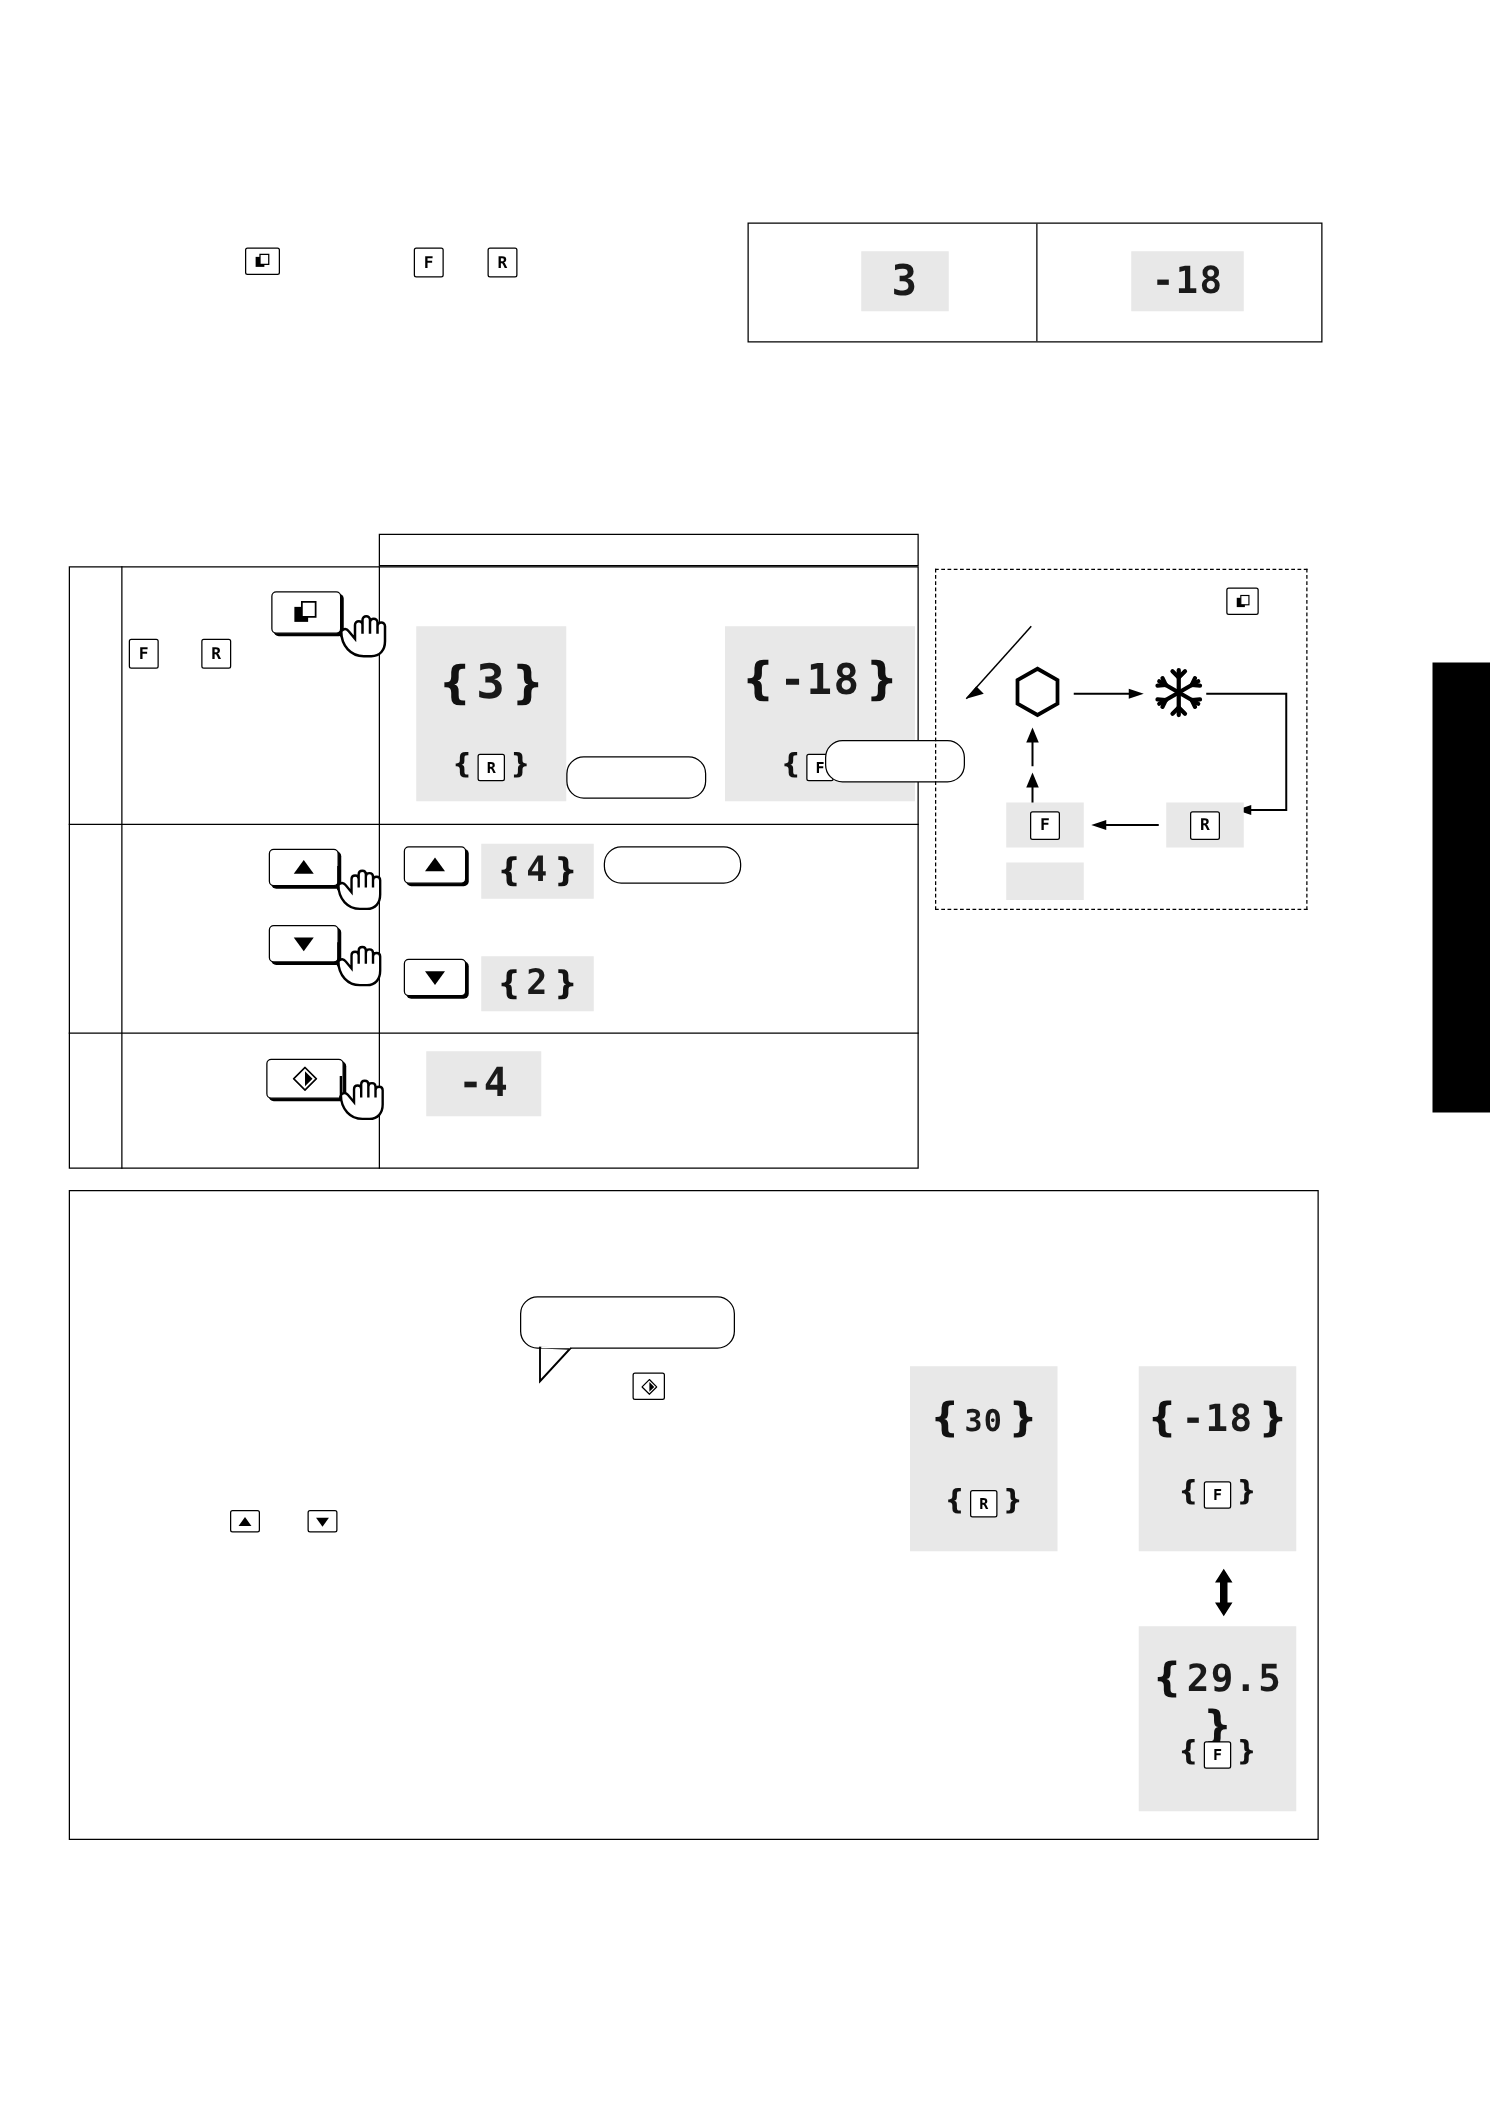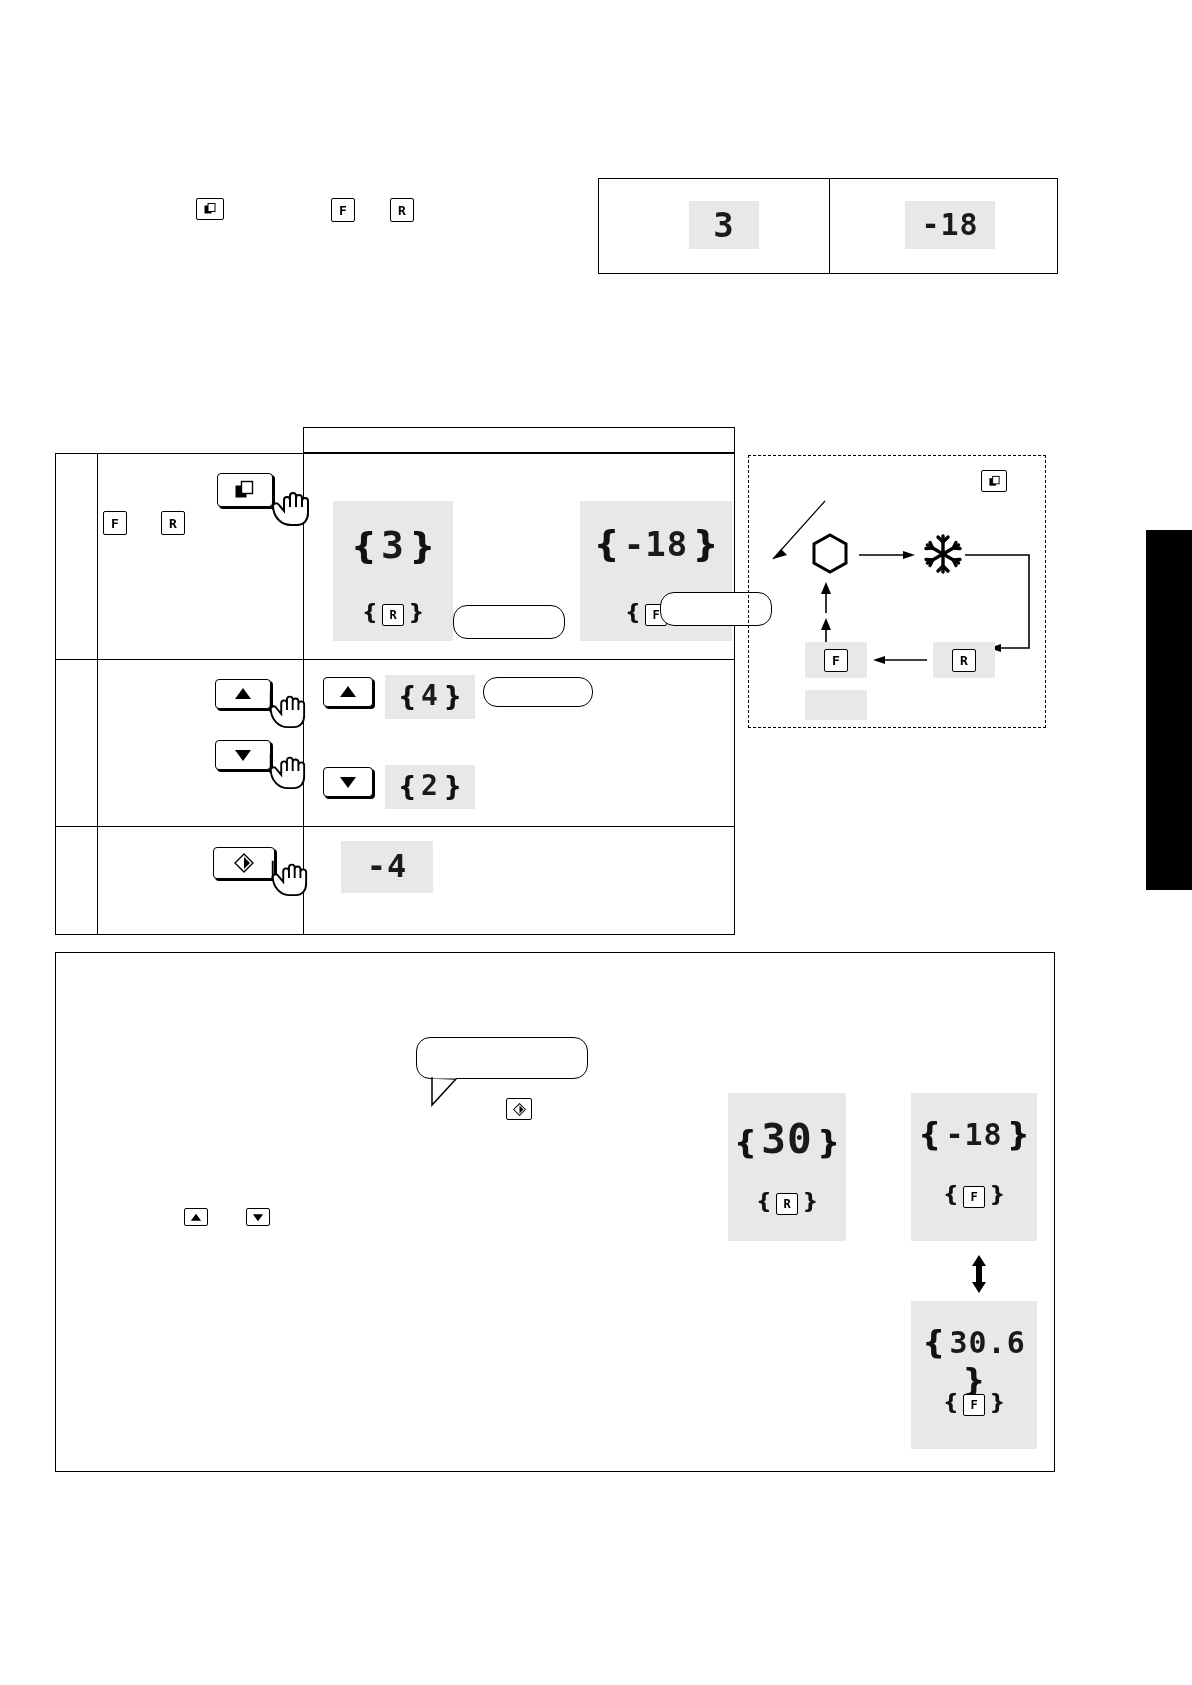--- a/index.html
+++ b/index.html
@@ -385,21 +385,21 @@
     </div>
     <div class="key-box abs" style="left:190px; top:255px; width:24px; height:18px;">
       <svg width="12" height="9" viewBox="0 0 18 14">
         <path d="M9 13 L1 2 L17 2 Z" fill="#000"></path>
       </svg>
     </div>
 
     <div class="lcd-panel" style="left:672px; top:140px; width:118px; height:148px;">
       <div class="abs" style="left:0; top:22px; width:118px; text-align:center;">
         <span class="flashmark" style="font-size:32px;">{</span>
-        <span class="seg" style="font-size:41px;">30</span>
+        <span class="seg" style="font-size:24px;">30</span>
         <span class="flashmark" style="font-size:32px;">}</span>
       </div>
       <div class="abs" style="left:0; top:95px; width:118px; text-align:center;">
         <span class="flashmark" style="font-size:22px;">{</span>
         <span class="key-box" style="display:inline-flex; width:22px; height:22px; font-size:12px; vertical-align:middle;">
           <span>R</span>
         </span>
         <span class="flashmark" style="font-size:22px;">}</span>
       </div>
     </div>
@@ -419,21 +419,21 @@
       </div>
     </div>
 
     <svg class="abs" style="left:912px; top:300px;" width="22" height="42" viewBox="0 0 22 42">
       <path d="M11 2 L4 13 L8 13 L8 29 L4 29 L11 40 L18 29 L14 29 L14 13 L18 13 Z" fill="#000"></path>
     </svg>
 
     <div class="lcd-panel" style="left:855px; top:348px; width:126px; height:148px;">
       <div class="abs" style="left:0; top:22px; width:126px; text-align:center;">
         <span class="flashmark" style="font-size:32px;">{</span>
-        <span class="seg" style="font-size:30px;">30.6</span>
+        <span class="seg" style="font-size:30px;">29.5</span>
         <span class="flashmark" style="font-size:32px;">}</span>
       </div>
       <div class="abs" style="left:0; top:88px; width:126px; text-align:center;">
         <span class="flashmark" style="font-size:22px;">{</span>
         <span class="key-box" style="display:inline-flex; width:22px; height:22px; font-size:12px; vertical-align:middle;">
           <span>F</span>
         </span>
         <span class="flashmark" style="font-size:22px;">}</span>
       </div>
     </div>

